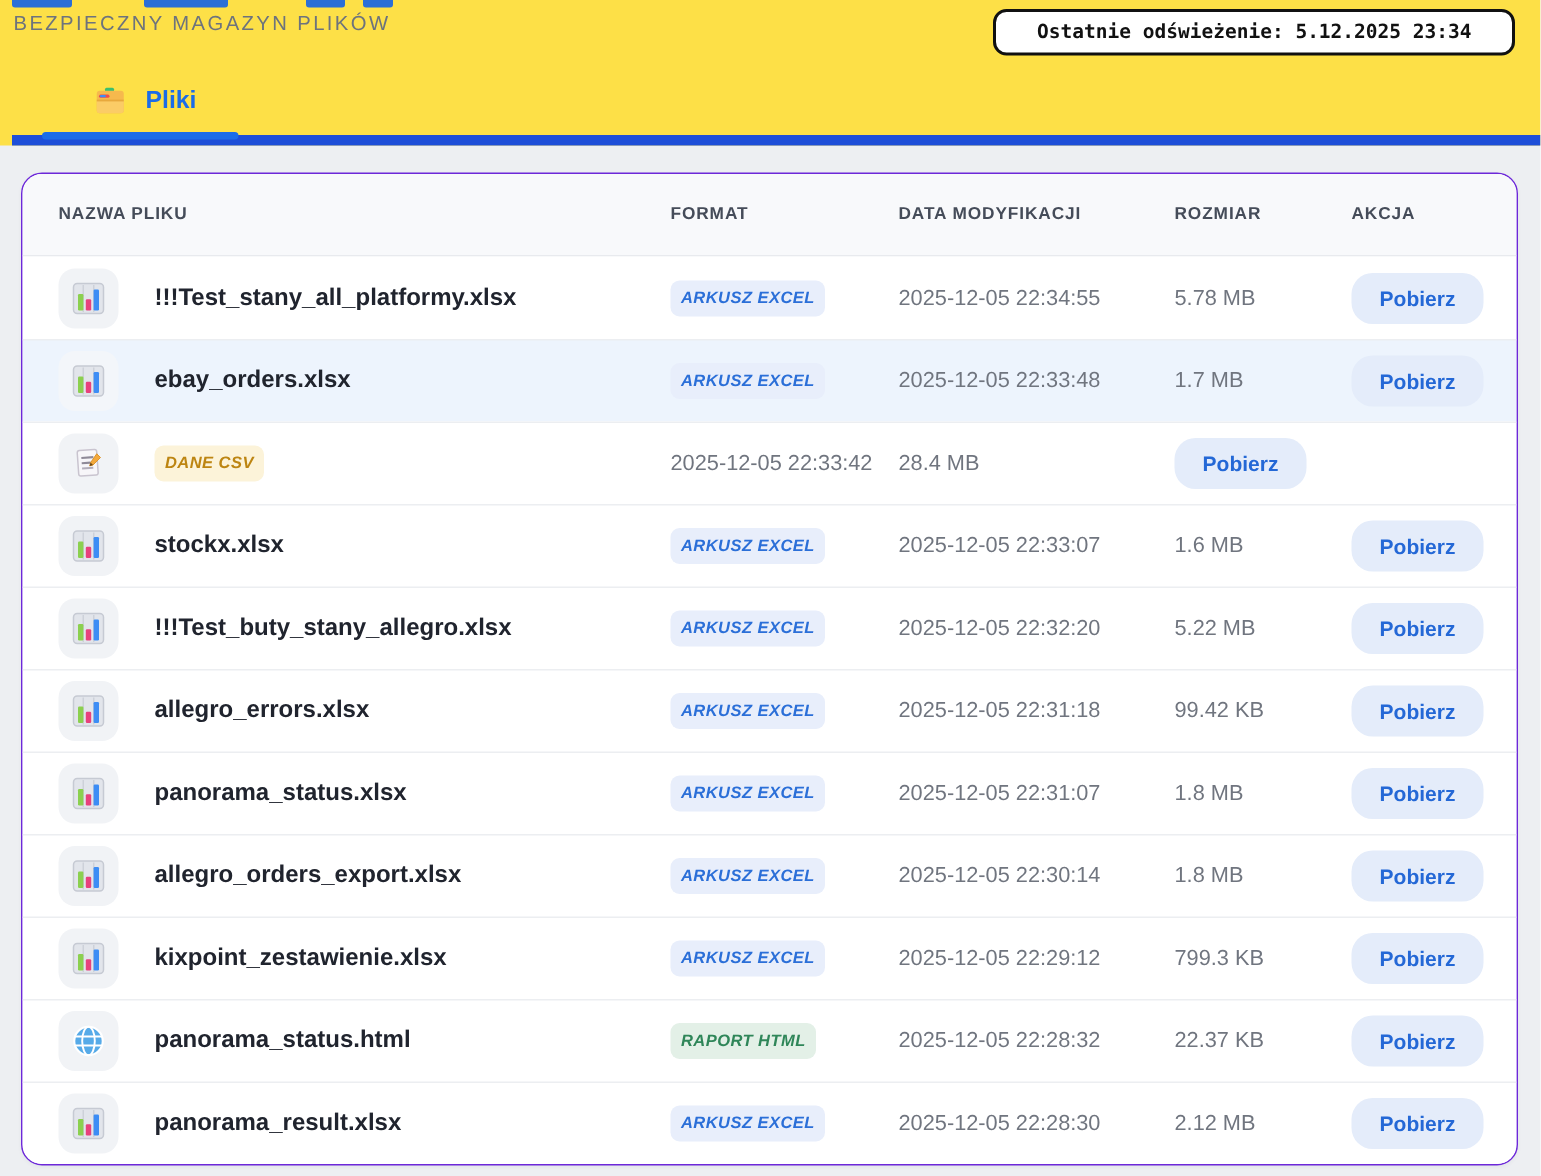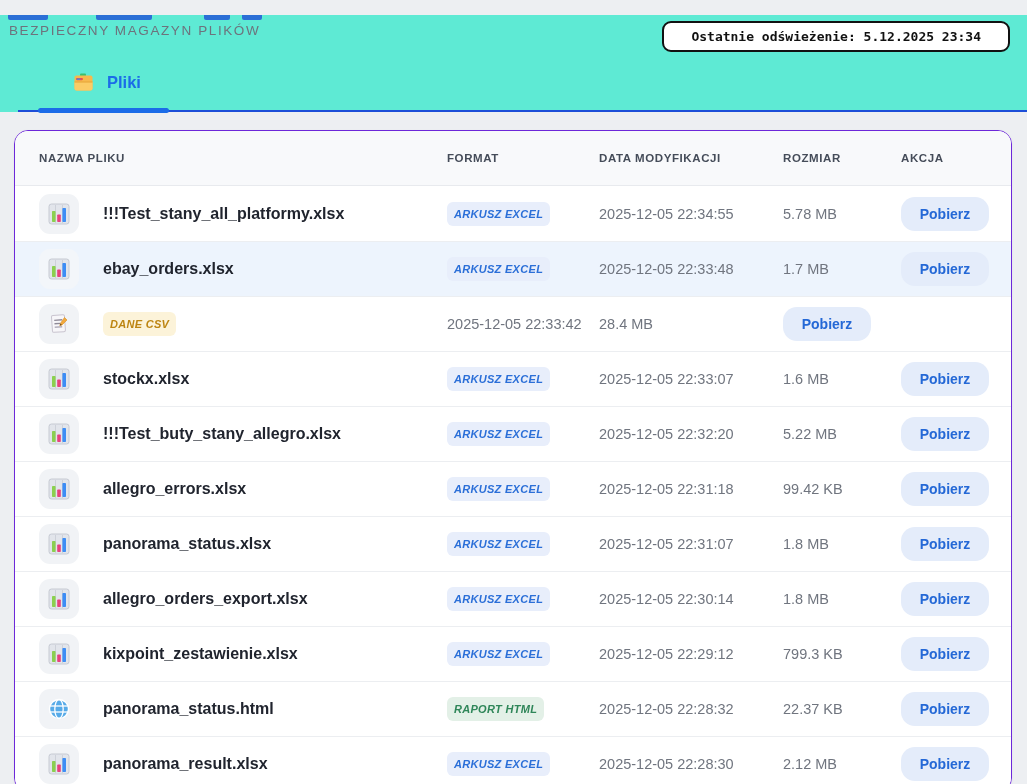--- a/index.html
+++ b/index.html
@@ -5,23 +5,22 @@
   * { margin: 0; padding: 0; box-sizing: border-box; }
   html, body { width: 1027px; height: 784px; overflow: hidden; }
   body {
     font-family: "Liberation Sans", sans-serif;
     background: #edeff2;
   }
 
   
   .top-section {
     position: relative;
-    background: #5eead4;
+    background: #fde047;
     height: 97px;
-    margin-top: 15px;
   }
   .title-fragments { position: absolute; top: 0; left: 8px; height: 6px; width: 400px; }
   .title-fragments span {
     position: absolute; top: 0; height: 5px; background: #2b6fd6; border-radius: 0 0 2px 2px;
   }
   .frag1 { left: 0; width: 40px; }
   .frag2 { left: 88px; width: 56px; }
   .frag3 { left: 196px; width: 26px; }
   .frag4 { left: 234px; width: 20px; }
 
@@ -37,23 +36,23 @@
     border-radius: 9px;
     padding: 6px 27px;
     font-family: "DejaVu Sans Mono", "Liberation Mono", monospace;
     font-weight: bold;
     font-size: 13px;
     color: #111111;
     white-space: nowrap;
   }
 
   .tabbar {
-    position: absolute; left: 18px; right: 0; bottom: 0;
+    position: absolute; left: 8px; right: 0; bottom: 0;
     height: 44px;
-    border-bottom: 2px solid #1d4ed8;
+    border-bottom: 7px solid #1d4ed8;
   }
   .tab {
     position: absolute; left: 55px; top: 4px;
     display: flex; align-items: center; gap: 13px;
     cursor: pointer;
   }
   .tab-label { color: #1b6ce8; font-weight: bold; font-size: 16.5px; }
   .tab-underline {
     position: absolute; left: 20px; bottom: -3px;
     width: 131px; height: 5px;

